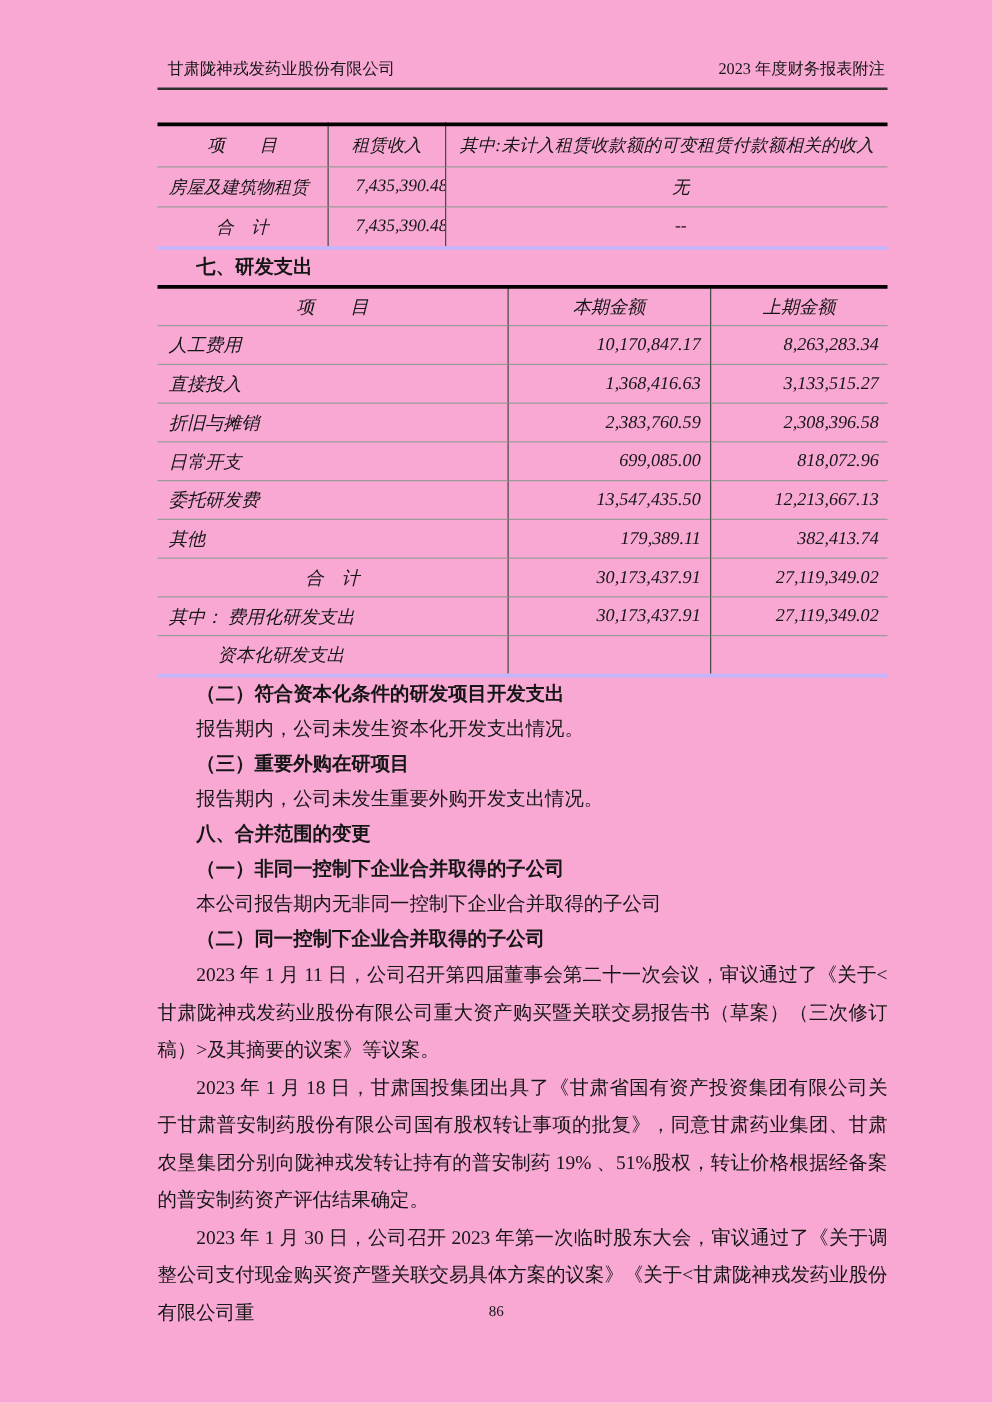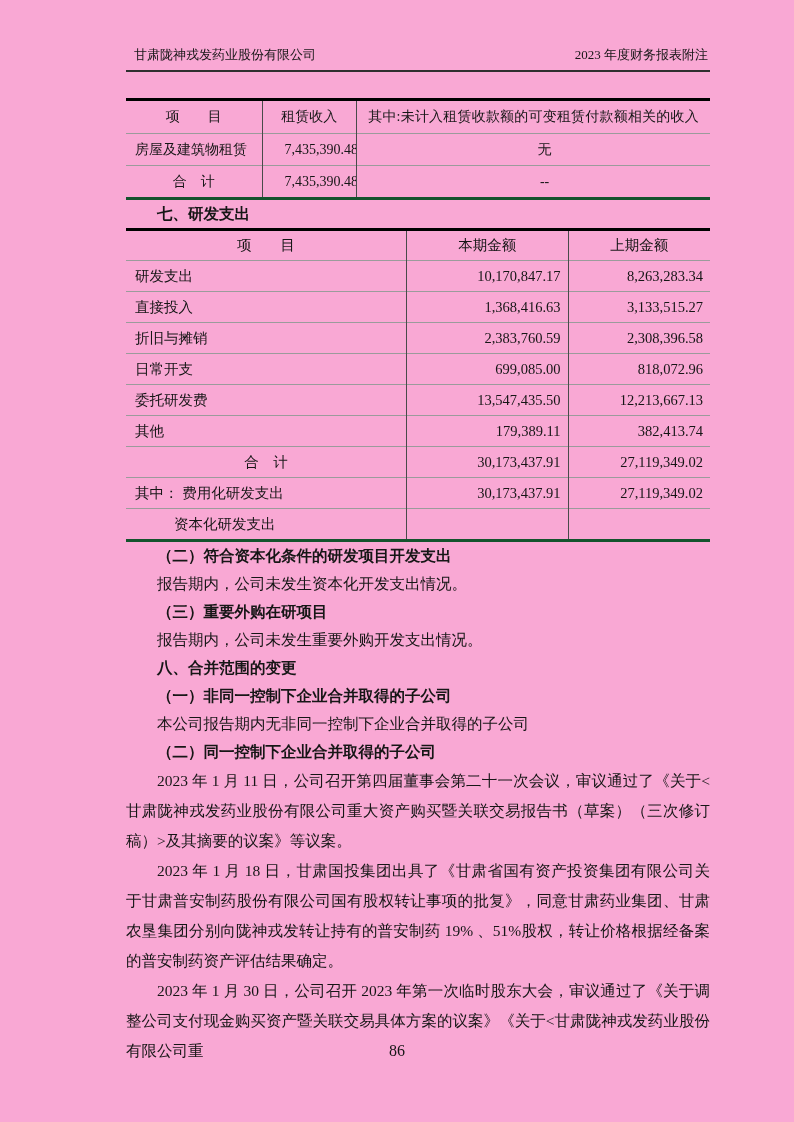--- a/index.html
+++ b/index.html
@@ -16,21 +16,21 @@
   .hdr {
     margin-top:46px;
     display:flex; justify-content:space-between; align-items:flex-end;
     font-size:13px; line-height:18px;
     padding:0 2px 6px 8px;
     border-bottom:2px solid #2f2f2f;
   }
 
   
   table.fin { width:100%; border-collapse:collapse; table-layout:fixed;
-    border-top:3px solid #000; border-bottom:3px solid #14532d; }
+    border-top:3px solid #000; border-bottom:3px solid #c4b5fd;font-style:italic; }
   table.fin th, table.fin td {
     border-top:1px solid #9b9b9b;
     white-space:nowrap; overflow:hidden;
     font-weight:normal; padding:0;
   }
   table.fin thead tr th { border-top:none; }
   table.fin th + th, table.fin td + td { border-left:1px solid #4a4a4a; }
 
   
   #rental-table { margin-top:26px; font-size:14px; }
@@ -51,21 +51,21 @@
   #rd-table tr.sub2 .c0 { padding-left:48px; }
   #rd-table .c1, #rd-table .c2 { text-align:right; padding-right:7px; }
 
   
   .h { font-weight:bold; font-size:15.5px; line-height:28px; text-indent:2em; margin:0; }
   .line { font-size:15.5px; line-height:28px; text-indent:2em; margin:0; }
   .para { font-size:15.5px; line-height:30px; text-indent:2em; margin:0;
           text-align:justify; text-justify:inter-ideograph; }
 
   .footer { position:absolute; left:0; top:1042px; width:794px; text-align:center;
-            font-size:16px; }
+            font-size:12px; }
 </style>
 </head>
 <body>
 
 <div class="page">
   <div class="content">
 
     <div class="hdr">
       <span>甘肃陇神戎发药业股份有限公司</span>
       <span>2023 年度财务报表附注</span>
@@ -108,21 +108,21 @@
       </colgroup>
       <thead>
           <tr>
             <th>项　　目</th>
             <th>本期金额</th>
             <th>上期金额</th>
           </tr>
         </thead>
       <tbody>
           <tr class="item">
-            <td class="c0">研发支出</td>
+            <td class="c0">人工费用</td>
             <td class="c1">10,170,847.17</td>
             <td class="c2">8,263,283.34</td>
           </tr>
           <tr class="item">
             <td class="c0">直接投入</td>
             <td class="c1">1,368,416.63</td>
             <td class="c2">3,133,515.27</td>
           </tr>
           <tr class="item">
             <td class="c0">折旧与摊销</td>

